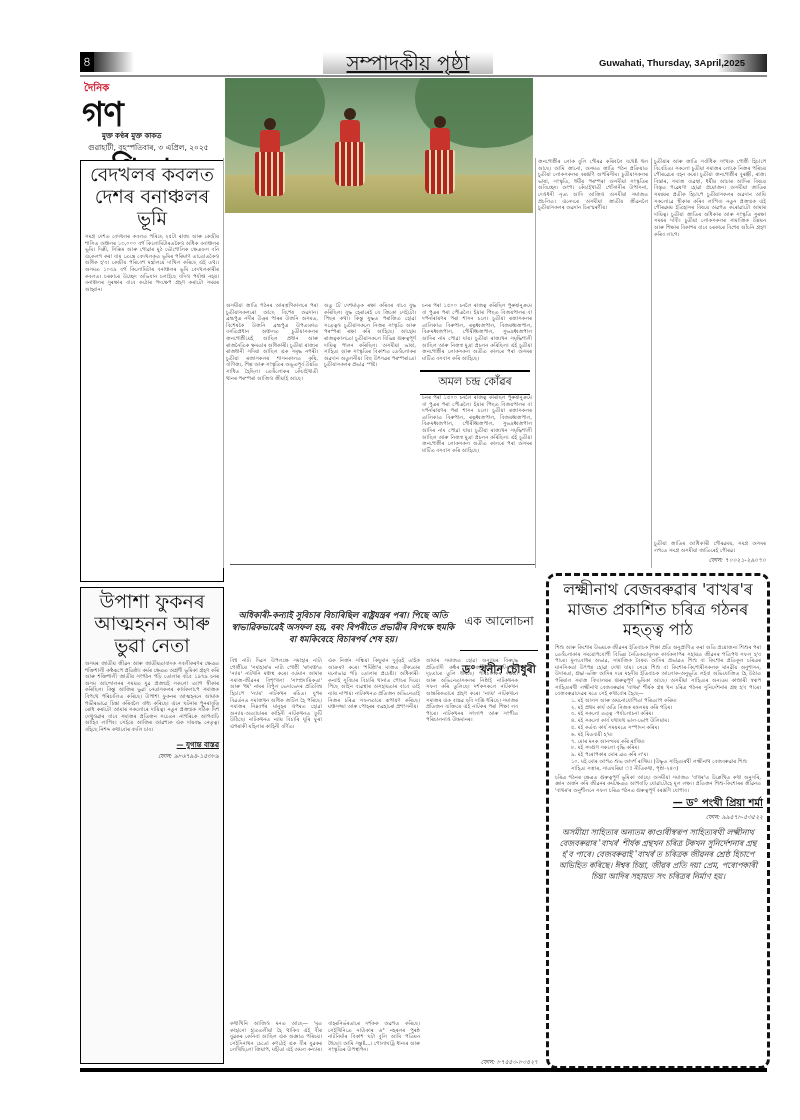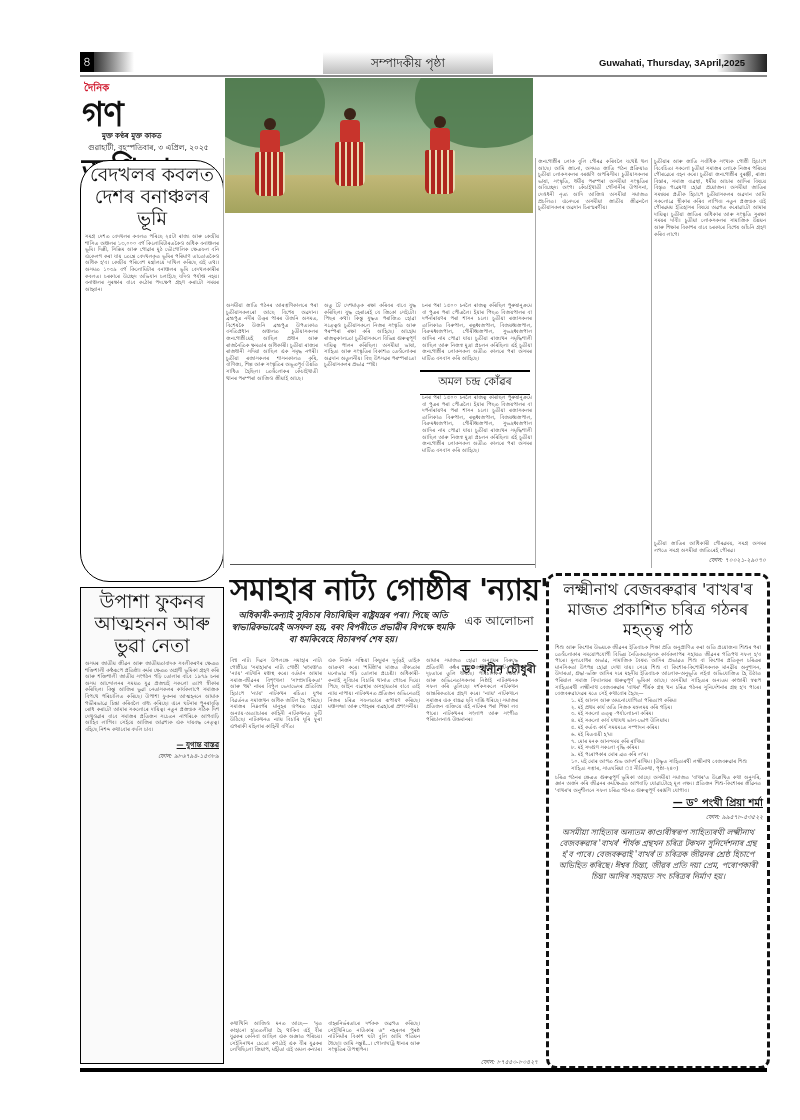--- a/index.html
+++ b/index.html
@@ -3,21 +3,21 @@
 <meta charset="utf-8">
 <style>
   html, body { margin:0; padding:0; background:#ffffff; }
   body { width:800px; height:1120px; position:relative; overflow:hidden; font-family:"DejaVu Sans", sans-serif; color:#111; }
   .page { position:absolute; left:80px; top:52px; width:687px; height:1020px; }
 
   
   .hdr { position:absolute; left:0; top:0; width:687px; height:22px; }
   .pgnum { position:absolute; left:0; top:0; width:14px; height:20px; background:#000; color:#fff; font-size:13px; line-height:20px; text-align:center; font-family:"DejaVu Serif", serif; }
   .pgfade { position:absolute; left:14px; top:0; width:40px; height:20px; background:linear-gradient(90deg,#333,#fff); }
-  .sectab { position:absolute; left:243px; top:0; width:170px; height:22px; background:linear-gradient(180deg,#fff,#bdbdbd); text-align:center; font-size:12px; line-height:22px; font-family:"DejaVu Serif", serif; }
+  .sectab { position:absolute; left:243px; top:0; width:170px; height:22px; background:linear-gradient(180deg,#fff,#bdbdbd); text-align:center; font-size:20px; line-height:22px; font-family:"DejaVu Serif", serif;text-decoration:underline; }
   .dateline { position:absolute; right:0; top:2px; height:18px; padding-right:22px; font-size:9.5px; font-weight:bold; line-height:18px; background:linear-gradient(90deg,#fff 70%,#222 100%); font-family:"Liberation Sans", sans-serif; }
   .hrule { position:absolute; left:0; top:23px; width:687px; height:2px; background:#888; }
 
   
   .mast { position:absolute; left:0; top:26px; width:150px; height:80px; }
   .mast .dainik { position:absolute; left:4px; top:2px; color:#d0162b; font-size:10px; font-weight:bold; }
   .mast .logo { position:absolute; left:2px; top:10px; font-size:34px; font-weight:bold; letter-spacing:-1px; font-family:"DejaVu Serif", serif; }
   .mast .tagline { position:absolute; left:22px; top:52px; font-size:7px; font-weight:bold; }
   .mast .place { position:absolute; left:8px; top:64px; font-size:7.5px; }
 
@@ -78,21 +78,21 @@
 
   <div class="mast">
     <div class="dainik" style="color: rgb(208, 22, 43);">দৈনিক</div>
     <div class="logo">
       <span>গণ অধিকাৰ</span>
     </div>
     <div class="tagline">মুক্ত কণ্ঠৰ মুক্ত কাকত</div>
     <div class="place">গুৱাহাটী, বৃহস্পতিবাৰ, ৩ এপ্ৰিল, ২০২৫</div>
   </div>
 
-  <div class="box" style="left:0;top:108px;width:142px;height:420px;border-radius:29px;">
+  <div class="box" style="left:0;top:108px;width:142px;height:420px;">
     <h2>বেদখলৰ কবলত দেশৰ বনাঞ্চলৰ ভূমি</h2>
     <div class="body-txt">সমগ্ৰ দেশত বেদখলৰ কবলত পৰিছে ২৫টা ৰাজ্য আৰু কেন্দ্ৰীয় শাসিত অঞ্চলৰ ১৩,০০০ বৰ্গ কিলোমিটাৰতকৈও অধিক বনাঞ্চলৰ ভূমি। দিল্লী, সিক্কিম আৰু গোৱাৰ মুঠ ভৌগোলিক ক্ষেত্ৰফল বনি একেলগ কৰা যায় তেন্তে বেদখলকৃত ভূমিৰ পৰিমাণ তাতোতকৈও অধিক হ'ব। কেন্দ্ৰীয় পৰিবেশ মন্ত্ৰালয়ে দাখিল কৰিছে এই তথ্য। অসমত ১০৩৯ বৰ্গ কিলোমিটাৰ বনাঞ্চলৰ ভূমি বেদখলকাৰীৰ কবলত। চৰকাৰে উচ্ছেদ অভিযান চলাইছে যদিও পৰ্যাপ্ত নহয়। বনাঞ্চলৰ সুৰক্ষাৰ বাবে কঠোৰ পদক্ষেপ গ্ৰহণ কৰাটো সময়ৰ আহ্বান।</div>
   </div>
 
   <div class="box" style="left:0;top:535px;width:142px;height:475px;background:#fafafa;">
     <h2>উপাশা ফুকনৰ আত্মহনন আৰু ভুৱা নেতা</h2>
     <div class="body-txt">অসমৰ জাতীয় জীৱন আৰু জাতীয়তাবাদক সবলীকৰণৰ ক্ষেত্ৰত শক্তিশালী কণ্ঠৰূপে প্ৰতিষ্ঠা। কৰ্মৰ ক্ষেত্ৰত অগ্ৰণী ভূমিকা গ্ৰহণ কৰি আৰু শক্তিশালী জাতীয় সংগঠন গঢ়ি তোলাৰ বাবে ১৯৭৯ চনৰ অসম আন্দোলনৰ সময়ত যুৱ প্ৰজন্মই সকলো ত্যাগ স্বীকাৰ কৰিছিল। কিন্তু আজিৰ ভুৱা নেতাসকলৰ কাৰ্যকলাপে সমাজক বিপথে পৰিচালিত কৰিছে। উপাশা ফুকনৰ আত্মহননে আমাক গভীৰভাৱে চিন্তা কৰিবলৈ বাধ্য কৰিছে। এনে ঘটনাৰ পুনৰাবৃত্তি ৰোধ কৰাটো আমাৰ সকলোৰে দায়িত্ব। নতুন প্ৰজন্মক সঠিক দিশ দেখুওৱাৰ বাবে সমাজৰ প্ৰতিজন সচেতন নাগৰিকে আগবাঢ়ি আহিব লাগিব। সেইয়ে আজিৰ আৱশ্যক এক দায়বদ্ধ নেতৃত্ব। বহিছে নিশব্দ কথাবোৰ বদলি চাব।</div>
     <div class="sig" style="margin-top:6px;">— যুগান্ত বাস্তৱ</div>
     <div class="phone">ফোন: ৯৮৬৭৯৪-১৫৩৮৯</div>
   </div>
@@ -127,21 +127,20 @@
   <div class="col" style="left:458px;top:106px;width:110px;height:400px;">জনগোষ্ঠীৰ লোক বুলি গৌৰৱ কৰিবলৈ যথেষ্ট থল আছে। আমি জানো, অসমত জাতি গঠন প্ৰক্ৰিয়াত চুতীয়া লোকসকলৰ বৰঙণি অপৰিসীম। চুতীয়াসকলৰ ভাষা, সংস্কৃতি, ধৰ্মীয় পৰম্পৰা অসমীয়া সংস্কৃতিৰ অবিচ্ছেদ্য অংগ। কেঁচাইখাতী গোঁসানীৰ উপাসনা, দেওধনী নৃত্য আদি আজিও অসমীয়া সমাজত প্ৰচলিত। এনেদৰে অসমীয়া জাতীয় জীৱনলৈ চুতীয়াসকলৰ অৱদান চিৰস্মৰণীয়।</div>
   <div class="col" style="left:574px;top:106px;width:112px;height:380px;">চুতীয়াৰ আৰু জাতি সৰ্বাধিক সংখ্যক গোষ্ঠী হিচাপে বিবেচিত। সকলো চুতীয়া সমাজৰ লোকে নিজৰ পৰিচয় গৌৰৱেৰে বহন কৰে। চুতীয়া জনগোষ্ঠীৰ বুৰঞ্জী, ৰাজ্য বিস্তাৰ, সমাজ ব্যৱস্থা, ধৰ্মীয় আচাৰ আদিৰ বিষয়ে বিস্তৃত গৱেষণা হোৱা প্ৰয়োজন। অসমীয়া জাতিৰ সমন্বয়ৰ প্ৰতীক হিচাপে চুতীয়াসকলৰ অৱদান আমি সকলোৱে স্বীকাৰ কৰিব লাগিব। নতুন প্ৰজন্মক এই গৌৰৱময় ইতিহাসৰ বিষয়ে অৱগত কৰোৱাটো আমাৰ দায়িত্ব। চুতীয়া জাতিৰ অধিকাৰ আৰু সংস্কৃতি সুৰক্ষা সময়ৰ দাবী। চুতীয়া লোকসকলৰ সামাজিক উন্নয়ন আৰু শিক্ষাৰ বিকাশৰ বাবে চৰকাৰে বিশেষ আঁচনি গ্ৰহণ কৰিব লাগে।</div>
   <div class="col" style="left:574px;top:488px;width:112px;height:14px;">চুতীয়া জাতিৰ আধিকাৰী গৌৰৱময়, সমগ্ৰ অসমৰ লগতে সমগ্ৰ অসমীয়া জাতিৰেই গৌৰৱ।</div>
   <div class="phone" style="position:absolute;left:574px;top:503px;width:112px;">ফোন: ৭০০২১-২৯০৭০</div>
 
   <div class="vrule" style="left:143px;top:106px;height:410px;"></div>
   <div class="vrule" style="left:455px;top:106px;height:410px;"></div>
   <div class="vrule" style="left:571px;top:106px;height:410px;"></div>
 
   <div class="hl2-rule"></div>
-  <div class="hl2">সমাহাৰ নাট্য গোষ্ঠীৰ 'ন্যায়'</div>
   <div class="deck">অধিকাৰী-কন্যাই সুবিচাৰ বিচাৰিছিল ৰাষ্ট্ৰযন্ত্ৰৰ পৰা। পিছে অতি স্বাভাৱিকভাৱেই অসফল হয়, বৰং বিপৰীতে প্ৰভাৱীৰ বিপক্ষে হুমকি বা ধমকিবেহে বিচাৰপৰ্ব শেষ হয়।</div>
   <div class="series">
     <div class="lbl">এক আলোচনা</div>
     <div class="author">ড° খনীন চৌধুৰী</div>
   </div>
 
   <div class="col" style="left:150px;top:605px;width:92px;height:360px;">বিশ্ব নাট্য দিৱস উপলক্ষে সমাহাৰ নাট্য গোষ্ঠীয়ে 'সমাহাৰ'ৰ নাট্য গোষ্ঠী 'ৰংমঞ্চ'ত 'ন্যায়' নাটখনি মঞ্চস্থ কৰে। বৰ্তমান আমাৰ সমাজ-জীৱনৰ বিশৃংখলা 'সাম্প্ৰদায়িকতা' আৰু 'ধৰ্ম' নামৰ বিপুল ভেদাভেদৰ প্ৰতিবিম্ব হিচাপে 'ন্যায়' নাটকখন ৰচিত। যুগৰ বিৱৰ্তনত সমাজখন অধিক জটিল হৈ পৰিছে। সমাজৰ নিম্নবৰ্গৰ মানুহৰ ওপৰত হোৱা অন্যায়-অত্যাচাৰৰ কাহিনী নাটকখনত ফুটি উঠিছে। নাটকখনত ন্যায় বিচাৰি ঘূৰি ফুৰা এগৰাকী মহিলাৰ কাহিনী বৰ্ণিত।</div>
   <div class="col" style="left:150px;top:968px;width:92px;height:45px;">কথাখিনি আজিও মনত আছে— 'মৃত কাহানো হাততলীয়া হৈ থাকিব এই বীৰ যুৱকৰ কেনিবা আছিল এক অজ্ঞাত পৰিচয়। সেইদিনাখন চেতো কণঠেই এক বীৰ যুৱকৰ লেখিছিলো জিয়াপ, মহীতা এই অমল কন্যাৰ।</div>
   <div class="col" style="left:248px;top:605px;width:92px;height:360px;">এক নিৰ্জন সন্ধিয়া কিছুমান দুৰ্বৃত্তই তাইক আক্ৰমণ কৰে। 'শৰ্মিষ্ঠা'ৰ মাজত ঐক্যতাৰ মনোভাৱ গঢ়ি তোলাৰ প্ৰচেষ্টা। অধিকাৰী-কন্যাই সুবিচাৰ বিচাৰি থানাত গোচৰ দিয়ে। পিছে আইন ব্যৱস্থাৰ অসহায়তাৰ বাবে তাই ন্যায় নাপায়। নাটকখনত প্ৰতিজন অভিনেতাই নিজৰ চৰিত্ৰ সফলতাৰে ৰূপায়ণ কৰিছে। মঞ্চসজ্জা আৰু পোহৰৰ ব্যৱহাৰো প্ৰশংসনীয়।</div>
   <div class="col" style="left:248px;top:968px;width:92px;height:45px;">বাহৰনিৰ্ভৰতাৰে দৰ্শকক অৱগত কৰিছে। সেইখিনিতে নাট্যকাৰ ড° নহৰলৰ পুৰষ্ঠ নাটনিৰ্মাৰ বিকাশ ঘটা বুলি আমি পতিয়ন ধৈছো। আমি সন্তুষ্ট...। গোলাঘাট্ৰ ধান্যৰ আৰু সংস্কৃতিৰ উপস্থাপন।</div>

